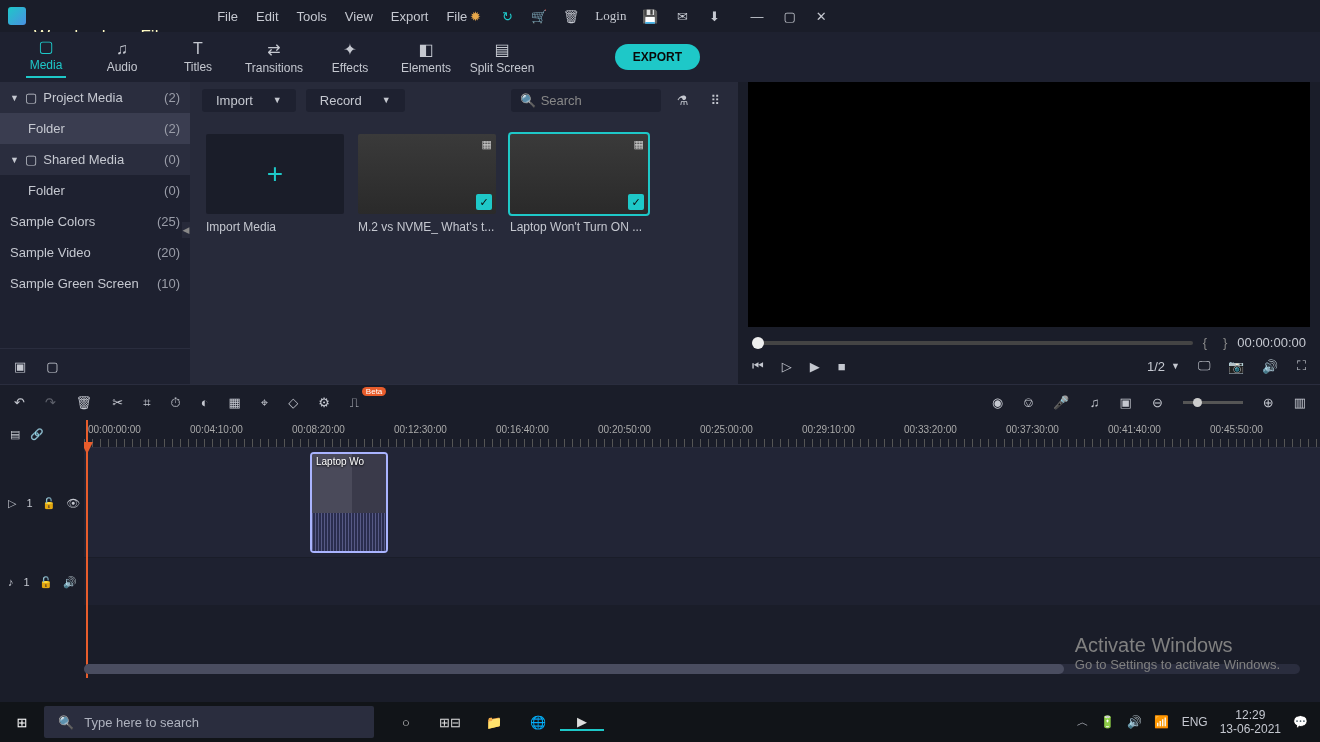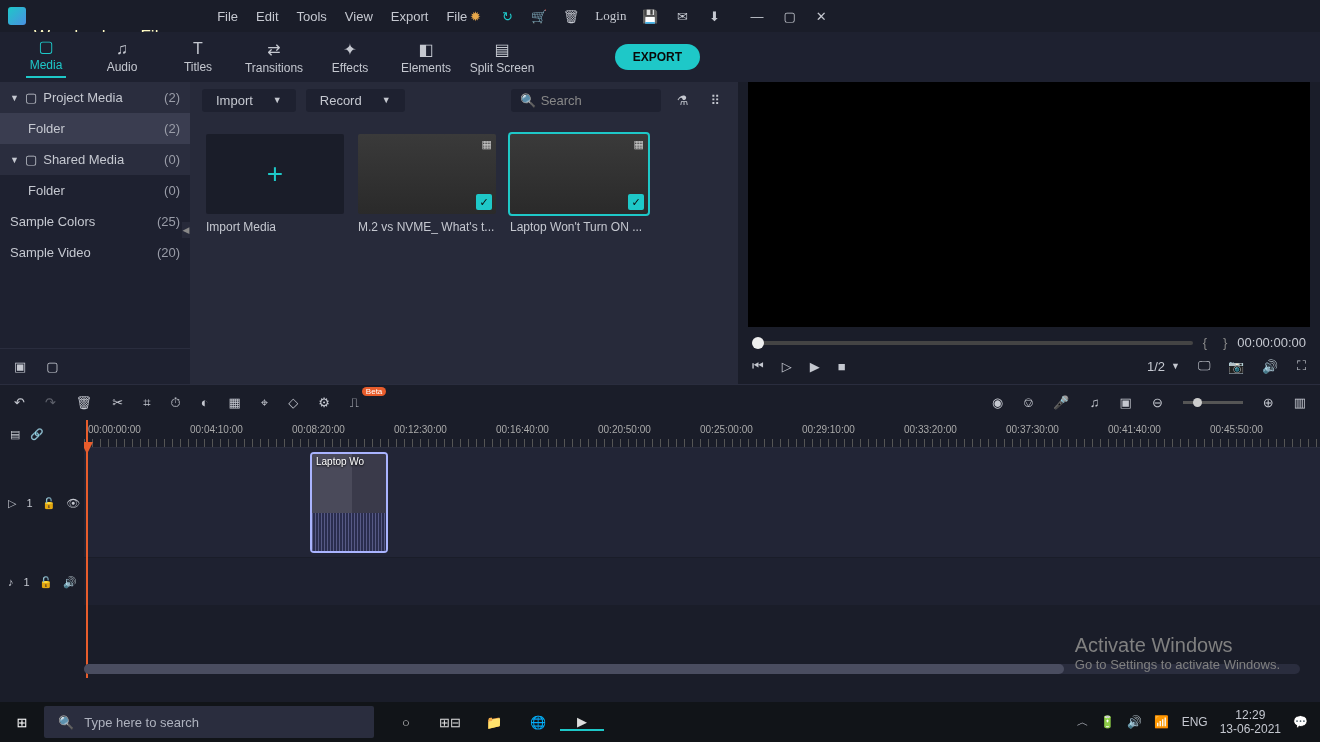--- a/index.html
+++ b/index.html
@@ -196,20 +196,26 @@
         <span class="lbl">
           <span>Sample Colors</span>
         </span>
         <span class="count">(25)</span>
       </div>
     <div class="item">
         <span class="lbl">
           <span>Sample Video</span>
         </span>
         <span class="count">(20)</span>
+      </div>
+    <div class="item">
+        <span class="lbl">
+          <span>Sample Green Screen</span>
+        </span>
+        <span class="count">(10)</span>
       </div>
     <div class="spacer"></div>
     <div class="bottomicons">
       <span>▣</span>
       <span>▢</span>
     </div>
   </div>
 
   <div class="mediapanel">
     <div class="panel-collapse">◀</div>

